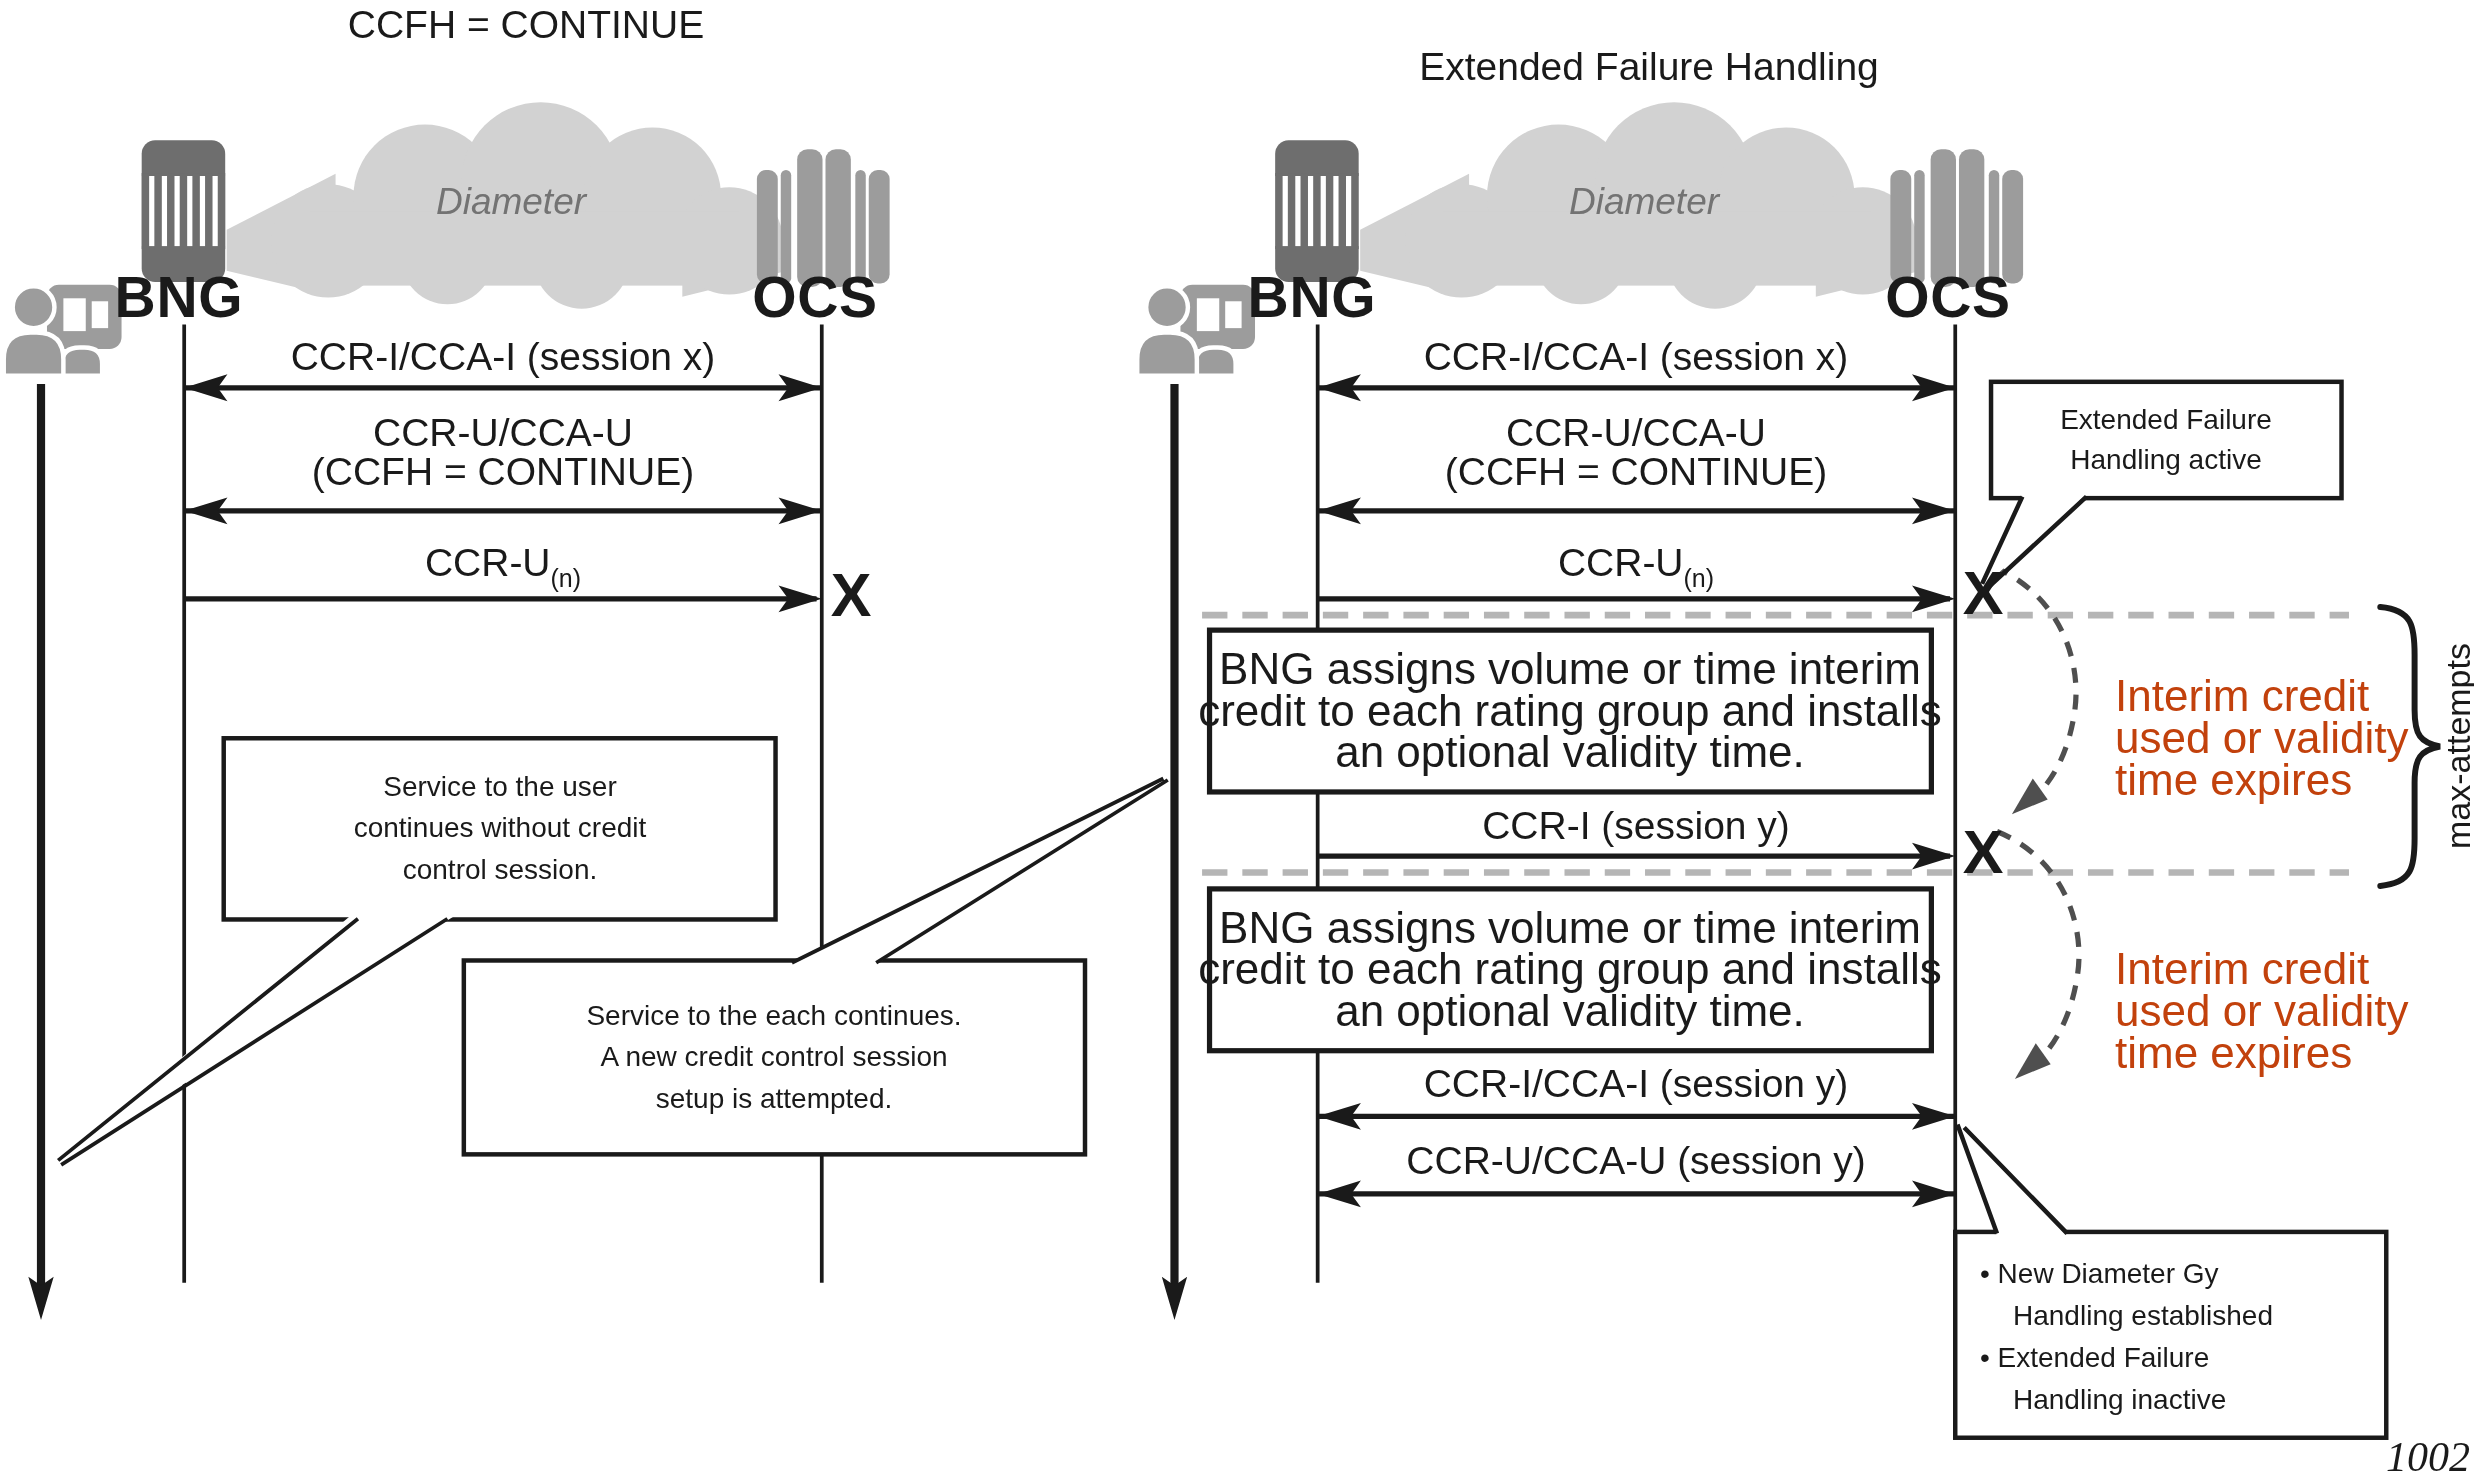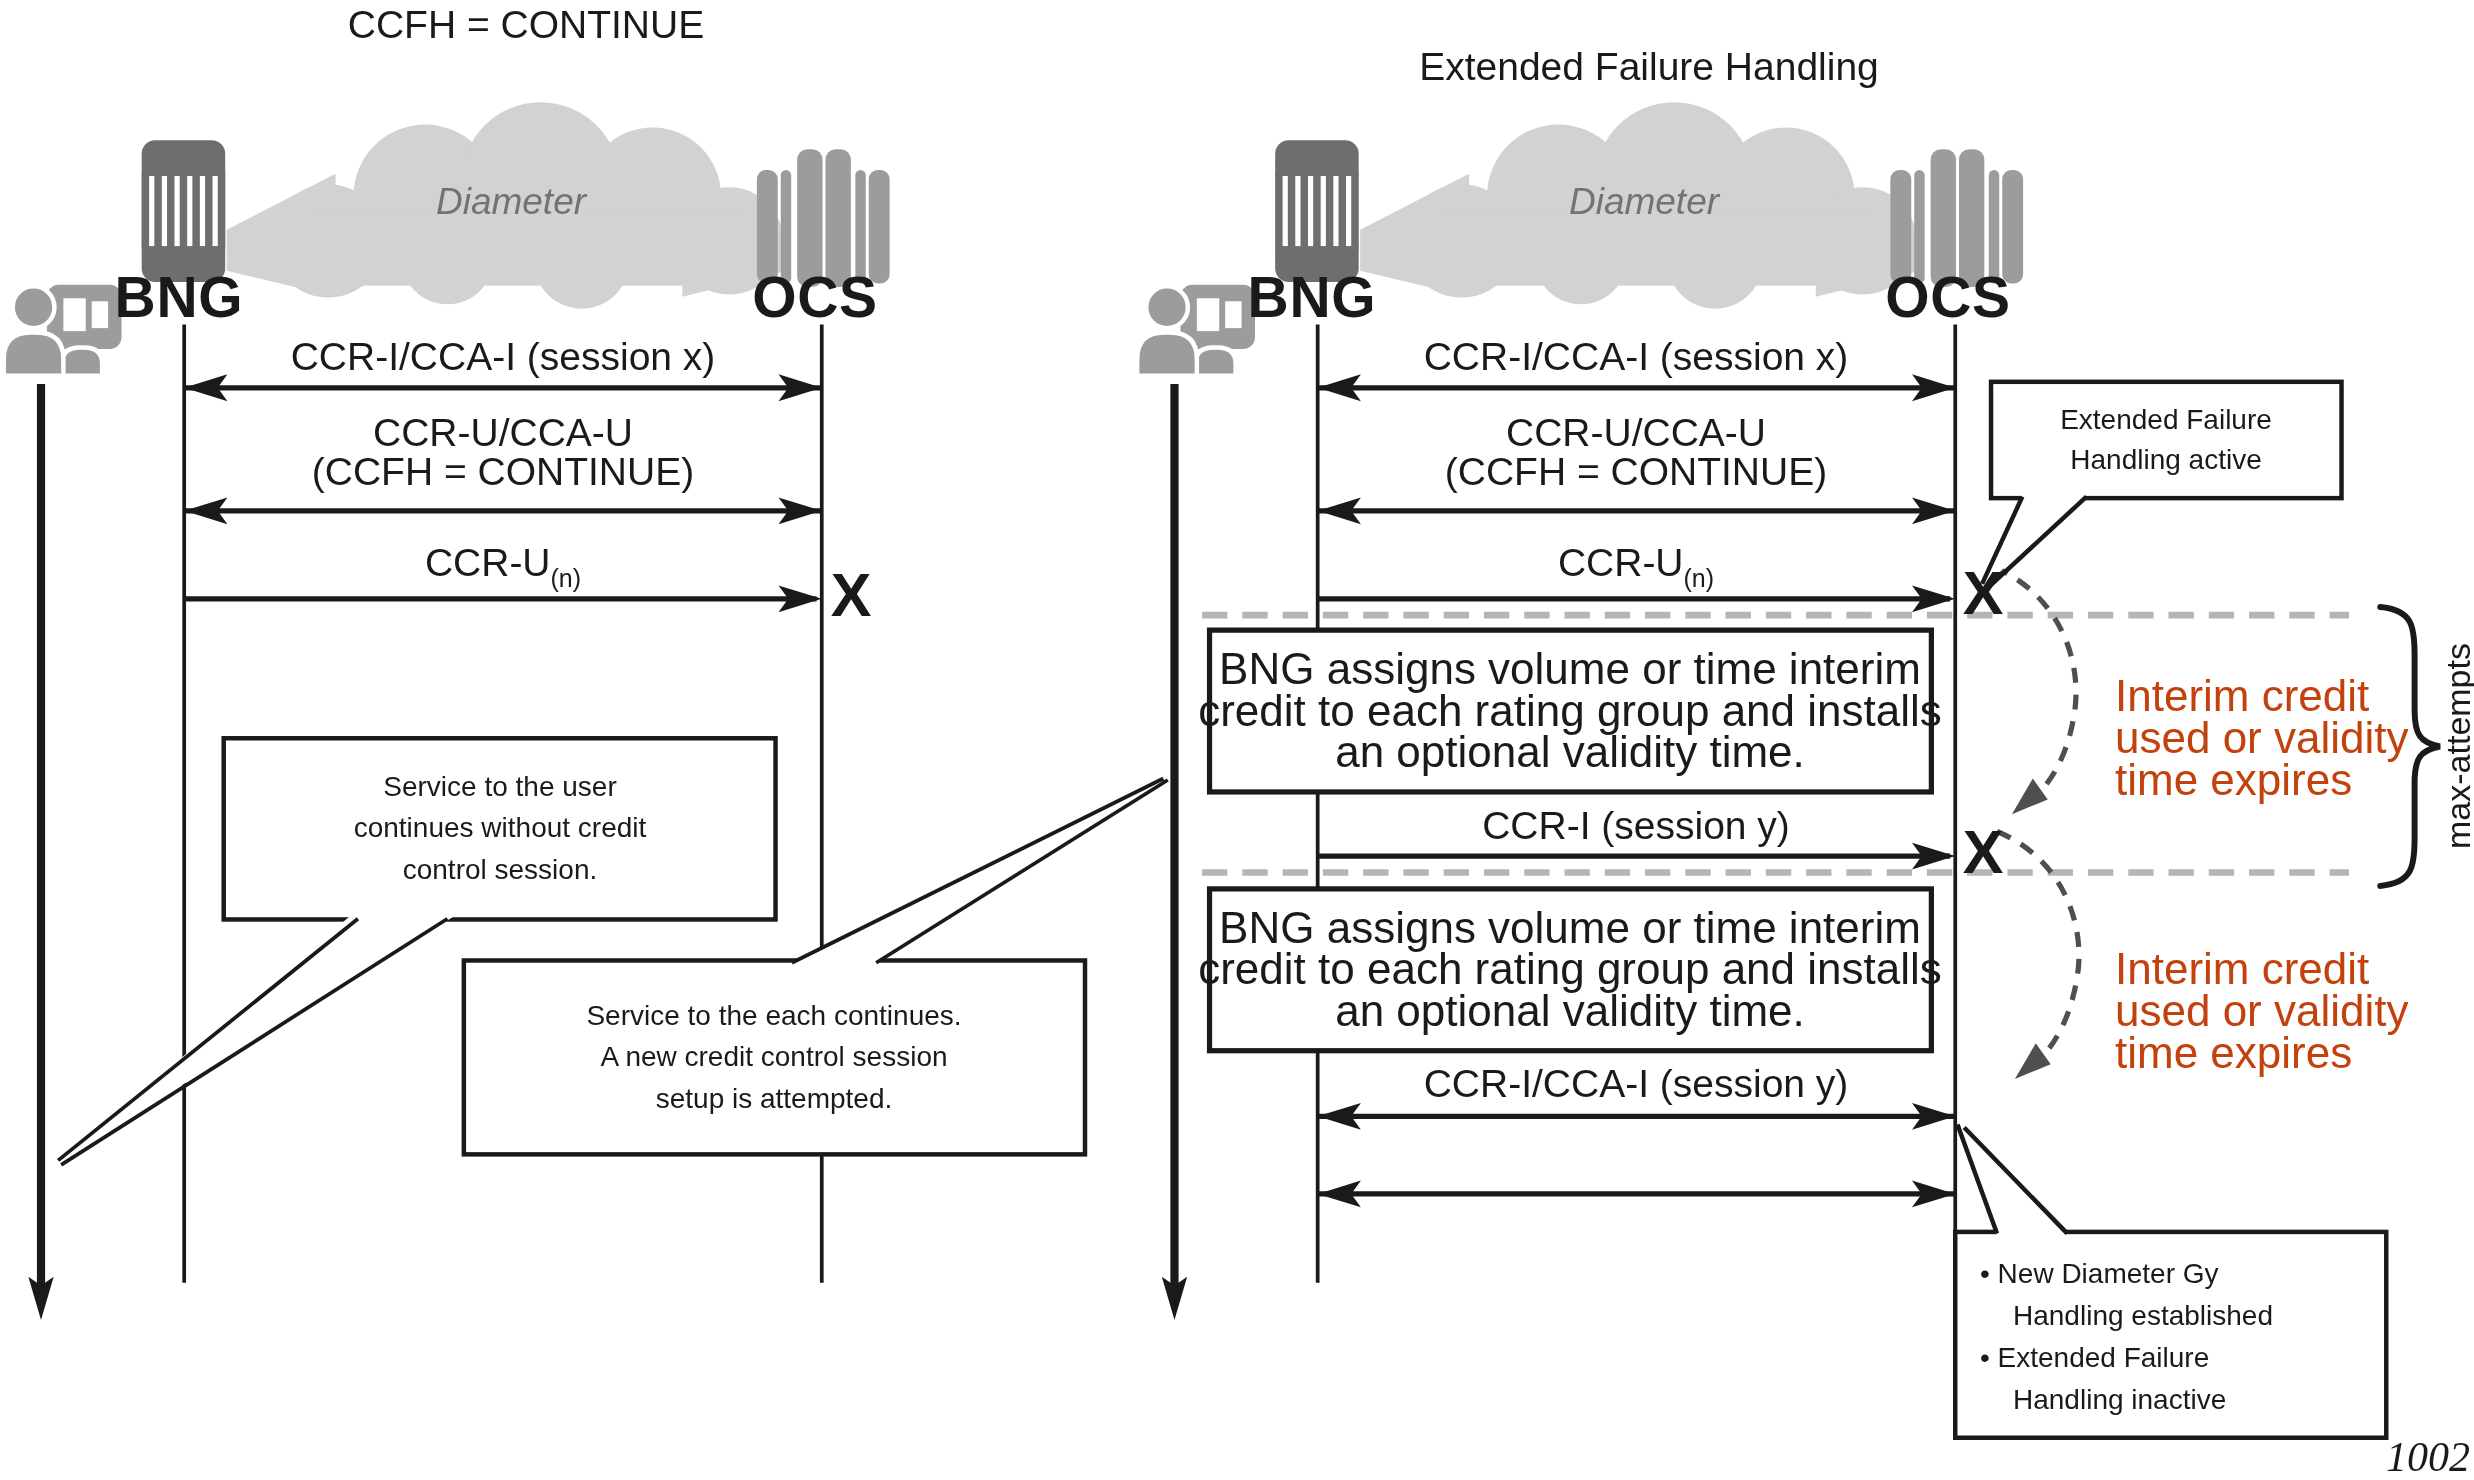--- a/index.html
+++ b/index.html
@@ -183,20 +183,21 @@
   <div class="t xmark" style="left:851px;top:595px">X</div>
 
   <div class="t msg" style="left:1636px;top:356px">CCR-I/CCA-I (session x)</div>
   <div class="t msg" style="left:1636px;top:432px">CCR-U/CCA-U</div>
   <div class="t msg" style="left:1636px;top:471px">(CCFH = CONTINUE)</div>
   <div class="t msg" style="left:1636px;top:567px"><span>CCR-U</span><span class="sub">(n)</span></div>
   <div class="t xmark" style="left:1983px;top:593px">X</div>
   <div class="t xmark" style="left:1983px;top:852px">X</div>
   <div class="t msg" style="left:1636px;top:825px">CCR-I (session y)</div>
   <div class="t msg" style="left:1636px;top:1083px">CCR-I/CCA-I (session y)</div>
+  <div class="t msg" style="left:1636px;top:1160px">CCR-U/CCA-U (session y)</div>
 
   <div class="t boxtext" style="left:1570px;top:669px">BNG assigns volume or time interim</div>
   <div class="t boxtext" style="left:1570px;top:711px">credit to each rating group and installs</div>
   <div class="t boxtext" style="left:1570px;top:752px">an optional validity time.</div>
   <div class="t boxtext" style="left:1570px;top:928px">BNG assigns volume or time interim</div>
   <div class="t boxtext" style="left:1570px;top:969px">credit to each rating group and installs</div>
   <div class="t boxtext" style="left:1570px;top:1011px">an optional validity time.</div>
 
   <div class="t callout" style="left:500px;top:787px">Service to the user</div>
   <div class="t callout" style="left:500px;top:828px">continues without credit</div>

